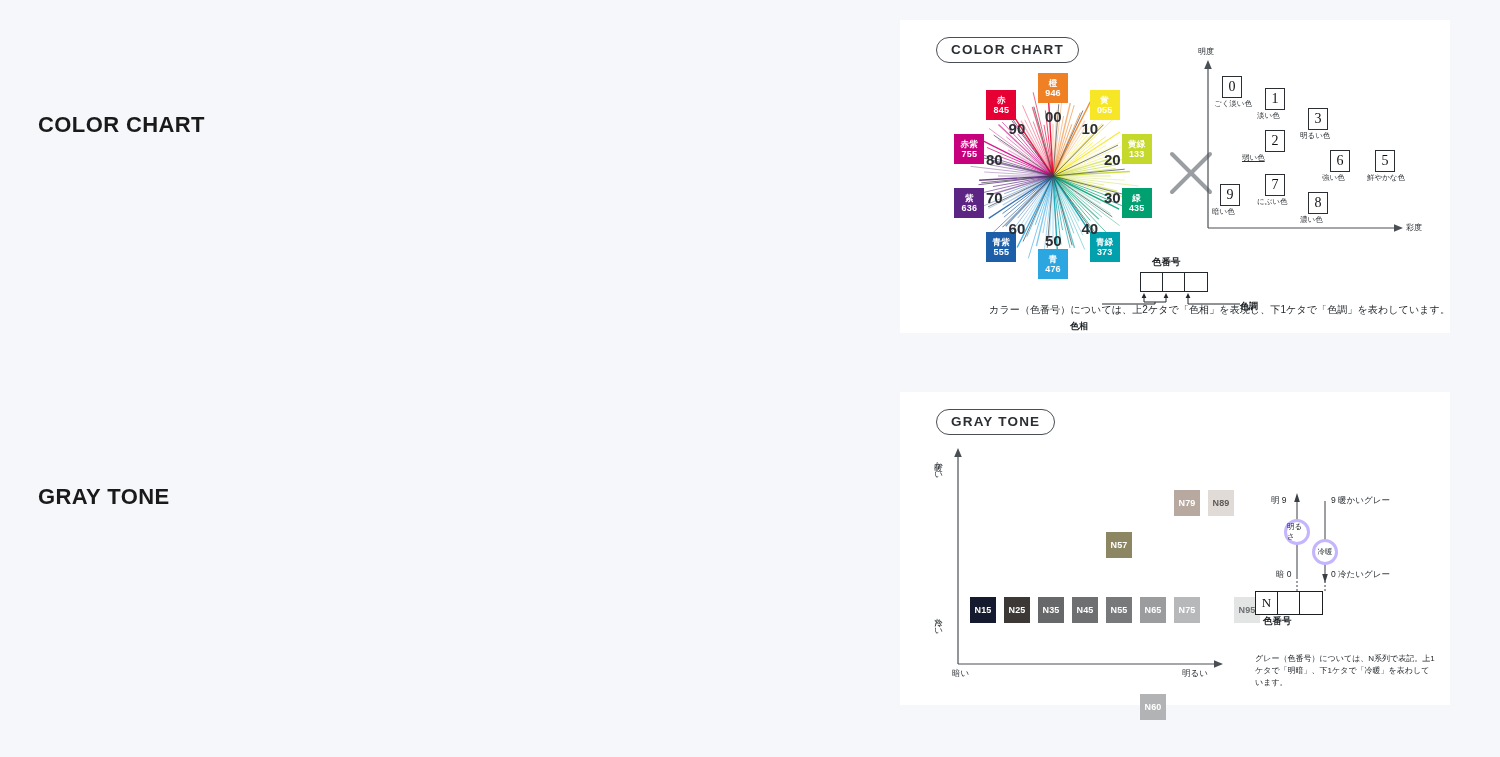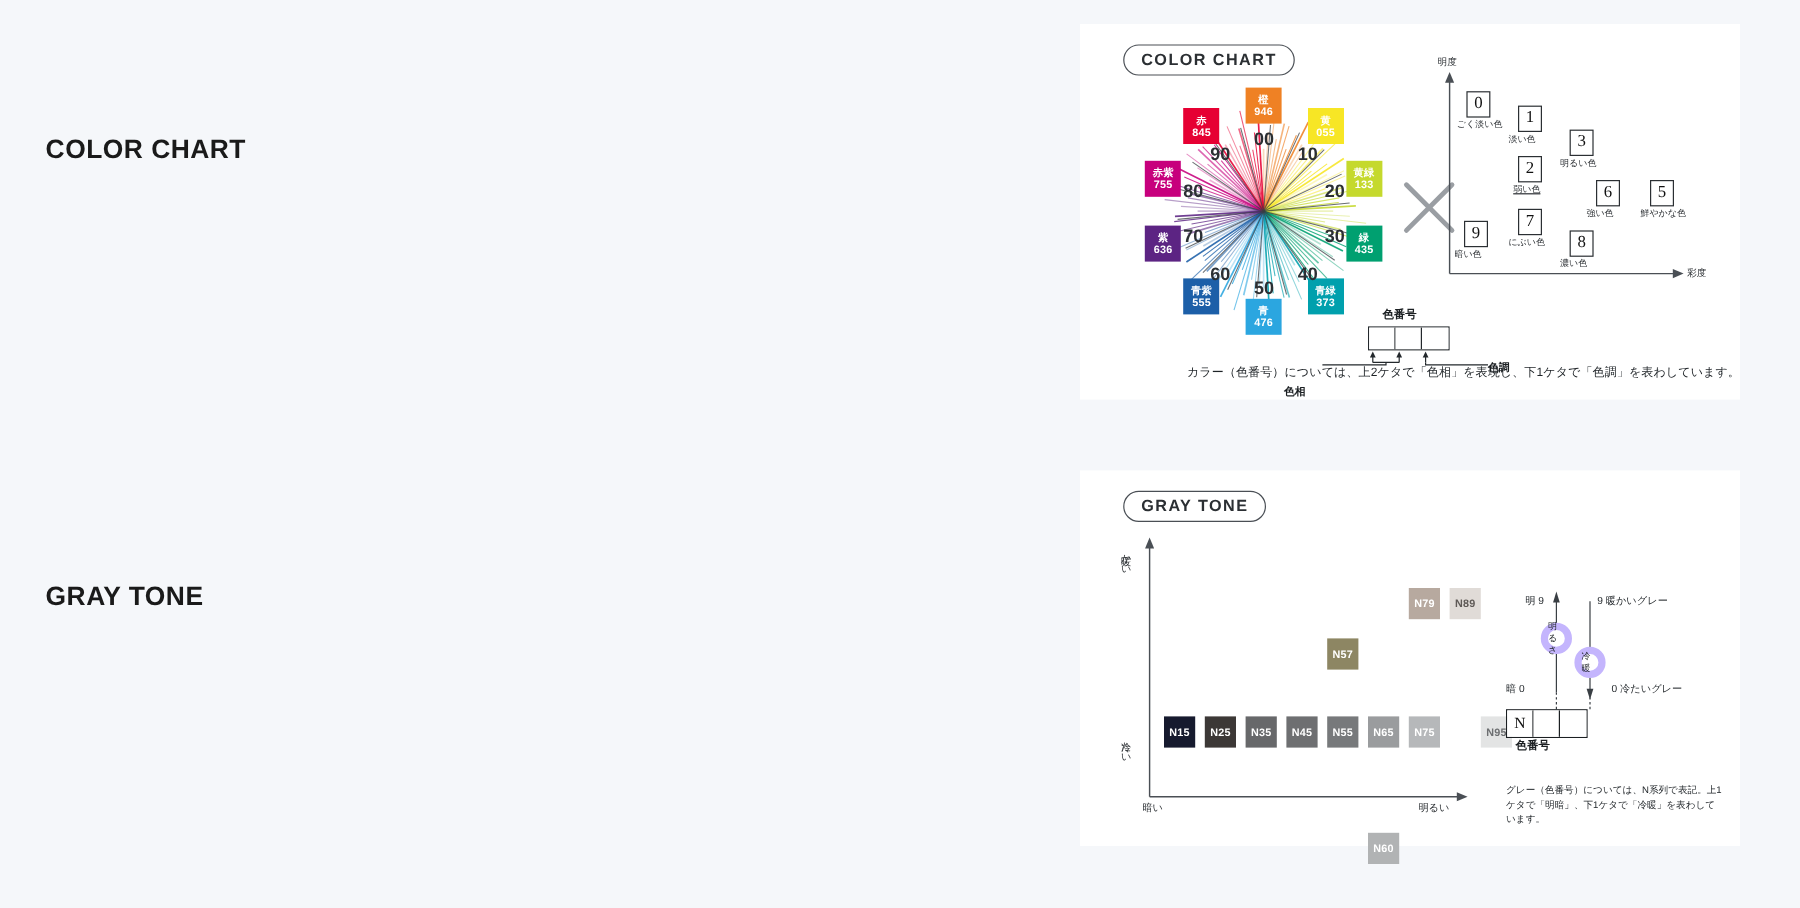--- a/index.html
+++ b/index.html
@@ -89,21 +89,21 @@
     display:flex; align-items:center; justify-content:center;
     font-size:9px; font-weight:bold; letter-spacing:0.2px;
   }
   .ax-lbl { position:absolute; font-size:8.5px; color:#2b2f33; line-height:10px; }
   .ax-lbl.vert { writing-mode:vertical-rl; text-orientation:upright; letter-spacing:0px; }
 
   .gray-legend { position:absolute; left:355px; top:95px; width:180px; height:180px; }
   .leg-txt { position:absolute; font-size:8.5px; color:#1e2327; white-space:nowrap; }
   .leg-circle {
     position:absolute; width:26px; height:26px; border-radius:50%;
-    border:6px solid #c4b5fd; background:#fff;
+    border:3px solid #c4b5fd; background:#fff;
     display:flex; align-items:center; justify-content:center;
     font-size:7.5px; color:#1e2327;
   }
   .n-boxes { position:absolute; left:0px; top:104px; display:flex; border:1.4px solid #1b1f22; }
   .n-cell { width:22px; height:22px; border-right:1.4px solid #1b1f22; background:#fff;
             display:flex; align-items:center; justify-content:center; font-size:13px;
             font-family:"Liberation Serif", serif; color:#111; }
   .n-cell:last-child { border-right:none; }
   .n-cap { position:absolute; left:8px; top:128px; font-size:9.5px; font-weight:bold; color:#1b1f22; }
   .g-note { position:absolute; left:0px; top:166px; width:180px; font-size:8px; line-height:12px; color:#1e2327; }
@@ -325,21 +325,21 @@
       <div class="tone-axis-label" style="left:8px; top:-4px;">明度</div>
       <div class="tone-axis-label" style="left:216px; top:172px;">彩度</div>
       <div id="tone-cells">
           <div class="tone-box" style="left: 32px; top: 26px;">0</div>
           <div class="tone-cap" style="left: 24px; top: 49px;">ごく淡い色</div>
           <div class="tone-box" style="left: 75px; top: 38px;">1</div>
           <div class="tone-cap" style="left: 67px; top: 61px;">淡い色</div>
           <div class="tone-box" style="left: 118px; top: 58px;">3</div>
           <div class="tone-cap" style="left: 110px; top: 81px;">明るい色</div>
           <div class="tone-box" style="left: 75px; top: 80px;">2</div>
-          <div class="tone-cap" style="left: 71px; top: 103px; text-decoration: underline;">弱い色</div>
+          <div class="tone-cap" style="left: 52px; top: 103px; text-decoration: underline;">弱い色</div>
           <div class="tone-box" style="left: 140px; top: 100px;">6</div>
           <div class="tone-cap" style="left: 132px; top: 123px;">強い色</div>
           <div class="tone-box" style="left: 185px; top: 100px;">5</div>
           <div class="tone-cap" style="left: 177px; top: 123px;">鮮やかな色</div>
           <div class="tone-box" style="left: 75px; top: 124px;">7</div>
           <div class="tone-cap" style="left: 67px; top: 147px;">にぶい色</div>
           <div class="tone-box" style="left: 118px; top: 142px;">8</div>
           <div class="tone-cap" style="left: 110px; top: 165px;">濃い色</div>
           <div class="tone-box" style="left: 30px; top: 134px;">9</div>
           <div class="tone-cap" style="left: 22px; top: 157px;">暗い色</div>
@@ -405,23 +405,23 @@
     <div class="gray-legend">
       <svg width="180" height="110" viewBox="0 0 180 110" style="position:absolute;left:0;top:0;">
         <line x1="42" y1="14" x2="42" y2="90" stroke="#3a3f44" stroke-width="1"></line>
         <polygon points="42,6 39.2,15 44.8,15" fill="#3a3f44"></polygon>
         <line x1="70" y1="14" x2="70" y2="90" stroke="#3a3f44" stroke-width="1"></line>
         <polygon points="70,96 67.2,87 72.8,87" fill="#3a3f44"></polygon>
         <line x1="42" y1="90" x2="42" y2="104" stroke="#3a3f44" stroke-width="1" stroke-dasharray="2,2"></line>
         <line x1="70" y1="90" x2="70" y2="104" stroke="#3a3f44" stroke-width="1" stroke-dasharray="2,2"></line>
       </svg>
       <div class="leg-txt" style="left:16px; top:8px;">明 9</div>
-      <div class="leg-txt" style="left:0; top:82px;">暗 0</div>
+      <div class="leg-txt" style="left:21px; top:82px;">暗 0</div>
       <div class="leg-txt" style="left:76px; top:8px;">9 暖かいグレー</div>
-      <div class="leg-txt" style="left:76px; top:82px;margin-left:12px;">0 冷たいグレー</div>
+      <div class="leg-txt" style="left:76px; top:82px;">0 冷たいグレー</div>
       <div class="leg-circle" style="left:29px; top:32px;">明るさ</div>
       <div class="leg-circle" style="left:57px; top:52px;">冷暖</div>
 
       <div class="n-boxes">
         <div class="n-cell">N</div>
         <div class="n-cell"></div>
         <div class="n-cell"></div>
       </div>
       <div class="n-cap">色番号</div>
       <div class="g-note">グレー（色番号）については、N系列で表記。上1ケタで「明暗」、下1ケタで「冷暖」を表わしています。</div>

